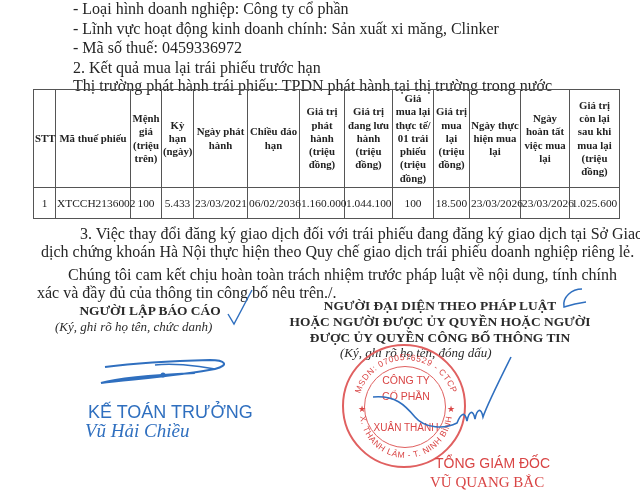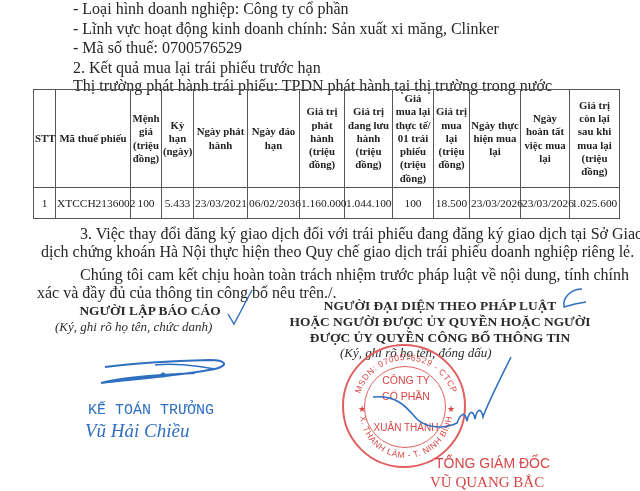--- a/index.html
+++ b/index.html
@@ -35,21 +35,21 @@
   .stamp-text {
     position: absolute; left: 0; width: 124px; text-align: center;
     font-family: "Liberation Sans", sans-serif; color: #d94545; font-size: 10.5px; line-height: 15px;
   }
 </style>
 </head>
 <body>
 
 <div class="abs line" style="left:73px; top:1px;">- Loại hình doanh nghiệp: Công ty cổ phần</div>
 <div class="abs line" style="left:73px; top:21px;">- Lĩnh vực hoạt động kinh doanh chính: Sản xuất xi măng, Clinker</div>
-<div class="abs line" style="left:73px; top:40px;">- Mã số thuế: 0700576529</div>
+<div class="abs line" style="left:73px; top:40px;">- Mã số thuế: 0459336972</div>
 <div class="abs line" style="left:73px; top:60px;">2. Kết quả mua lại trái phiếu trước hạn</div>
 <div class="abs line" style="left:73px; top:78px;">Thị trường phát hành trái phiếu: TPDN phát hành tại thị trường trong nước</div>
 
 <table class="bonds">
   <colgroup>
     <col style="width:22px">
       <col style="width:75px">
       <col style="width:31px">
       <col style="width:32px">
     <col style="width:54px">
@@ -59,24 +59,24 @@
     <col style="width:41px">
       <col style="width:36px">
       <col style="width:51px">
       <col style="width:49px">
     <col style="width:50px">
   </colgroup>
   <thead>
     <tr>
       <th>STT</th>
       <th>Mã thuế phiếu</th>
-      <th>Mệnh giá (triệu đồng)</th>
+      <th>Mệnh giá (triệu trên)</th>
       <th>Kỳ hạn (ngày)</th>
       <th>Ngày phát hành</th>
-      <th>Ngày đáo hạn</th>
+      <th>Chiều đáo hạn</th>
       <th>Giá trị phát hành (triệu đồng)</th>
       <th>Giá trị đang lưu hành (triệu đồng)</th>
       <th>Giá mua lại thực tế/ 01 trái phiếu (triệu đồng)</th>
       <th>Giá trị mua lại (triệu đồng)</th>
       <th>Ngày thực hiện mua lại</th>
       <th>Ngày hoàn tất việc mua lại</th>
       <th>Giá trị còn lại sau khi mua lại (triệu đồng)</th>
     </tr>
   </thead>
   <tbody>
@@ -94,36 +94,36 @@
       <td>23/03/2026</td>
       <td>23/03/2026</td>
       <td>1.025.600</td>
     </tr>
   </tbody>
 </table>
 
 <div class="abs line" style="left:80px; top:226px;">3. Việc thay đổi đăng ký giao dịch đối với trái phiếu đang đăng ký giao dịch tại Sở Giao</div>
 <div class="abs line" style="left:41px; top:244px;">dịch chứng khoán Hà Nội thực hiện theo Quy chế giao dịch trái phiếu doanh nghiệp riêng lẻ.</div>
 
-<div class="abs line" style="left:80px; top:267px;">Chúng tôi cam kết chịu hoàn toàn trách nhiệm trước pháp luật về nội dung, tính chính</div>
+<div class="abs line" style="left:68px; top:267px;">Chúng tôi cam kết chịu hoàn toàn trách nhiệm trước pháp luật về nội dung, tính chính</div>
 <div class="abs line" style="left:37px; top:285px;">xác và đầy đủ của thông tin công bố nêu trên./.</div>
 
 <div class="abs bold-title" style="left:60px; top:303px; width:180px;">NGƯỜI LẬP BÁO CÁO</div>
 <div class="abs ital" style="left:55px; top:319px; width:190px;">(Ký, ghi rõ họ tên, chức danh)</div>
 
 <svg class="abs" style="left:95px; top:355px;" width="140" height="40" viewBox="0 0 140 40">
   <path d="M10 12 C40 8, 70 6, 115 5 C130 5, 135 10, 120 14 C90 20, 40 24, 6 28 C20 24, 60 20, 100 18" fill="none" stroke="#2f6fbf" stroke-width="2"></path>
   <circle cx="68" cy="20" r="2.5" fill="#2f6fbf"></circle>
   <path d="M120 14 C100 10, 75 8, 60 10" fill="none" stroke="#2f6fbf" stroke-width="1.5"></path>
 </svg>
 <svg class="abs" style="left:226px; top:288px;" width="30" height="40" viewBox="0 0 30 40">
   <path d="M2 26 L8 36 L26 2" fill="none" stroke="#2f6fbf" stroke-width="1.4"></path>
 </svg>
 
-<div class="abs blue-ink" style="left:88px; top:402px; font-size:15px; font-family:Liberation Mono, monospace;">KẾ TOÁN TRƯỞNG</div>
+<div class="abs blue-ink" style="left:88px; top:402px; font-size:18px; font-family:Liberation Sans, sans-serif;">KẾ TOÁN TRƯỞNG</div>
 <div class="abs blue-ink" style="left:85px; top:420px; font-size:19px; font-style:italic; font-family:'Liberation Serif', serif;">Vũ Hải Chiều</div>
 
 <div class="abs bold-title" style="left:280px; top:298px; width:320px;">NGƯỜI ĐẠI DIỆN THEO PHÁP LUẬT</div>
 <div class="abs bold-title" style="left:270px; top:314px; width:340px;">HOẶC NGƯỜI ĐƯỢC ỦY QUYỀN HOẶC NGƯỜI</div>
 <div class="abs bold-title" style="left:280px; top:330px; width:320px;">ĐƯỢC ỦY QUYỀN CÔNG BỐ THÔNG TIN</div>
 <div class="abs ital" style="left:340px; top:345px; width:200px;">(Ký, ghi rõ họ tên, đóng dấu)</div>
 
 <svg class="abs" style="left:558px; top:285px;" width="30" height="30" viewBox="0 0 30 30">
   <path d="M24 4 C14 4, 4 12, 6 22 C12 20, 20 18, 28 17" fill="none" stroke="#2f6fbf" stroke-width="1.5"></path>
 </svg>

